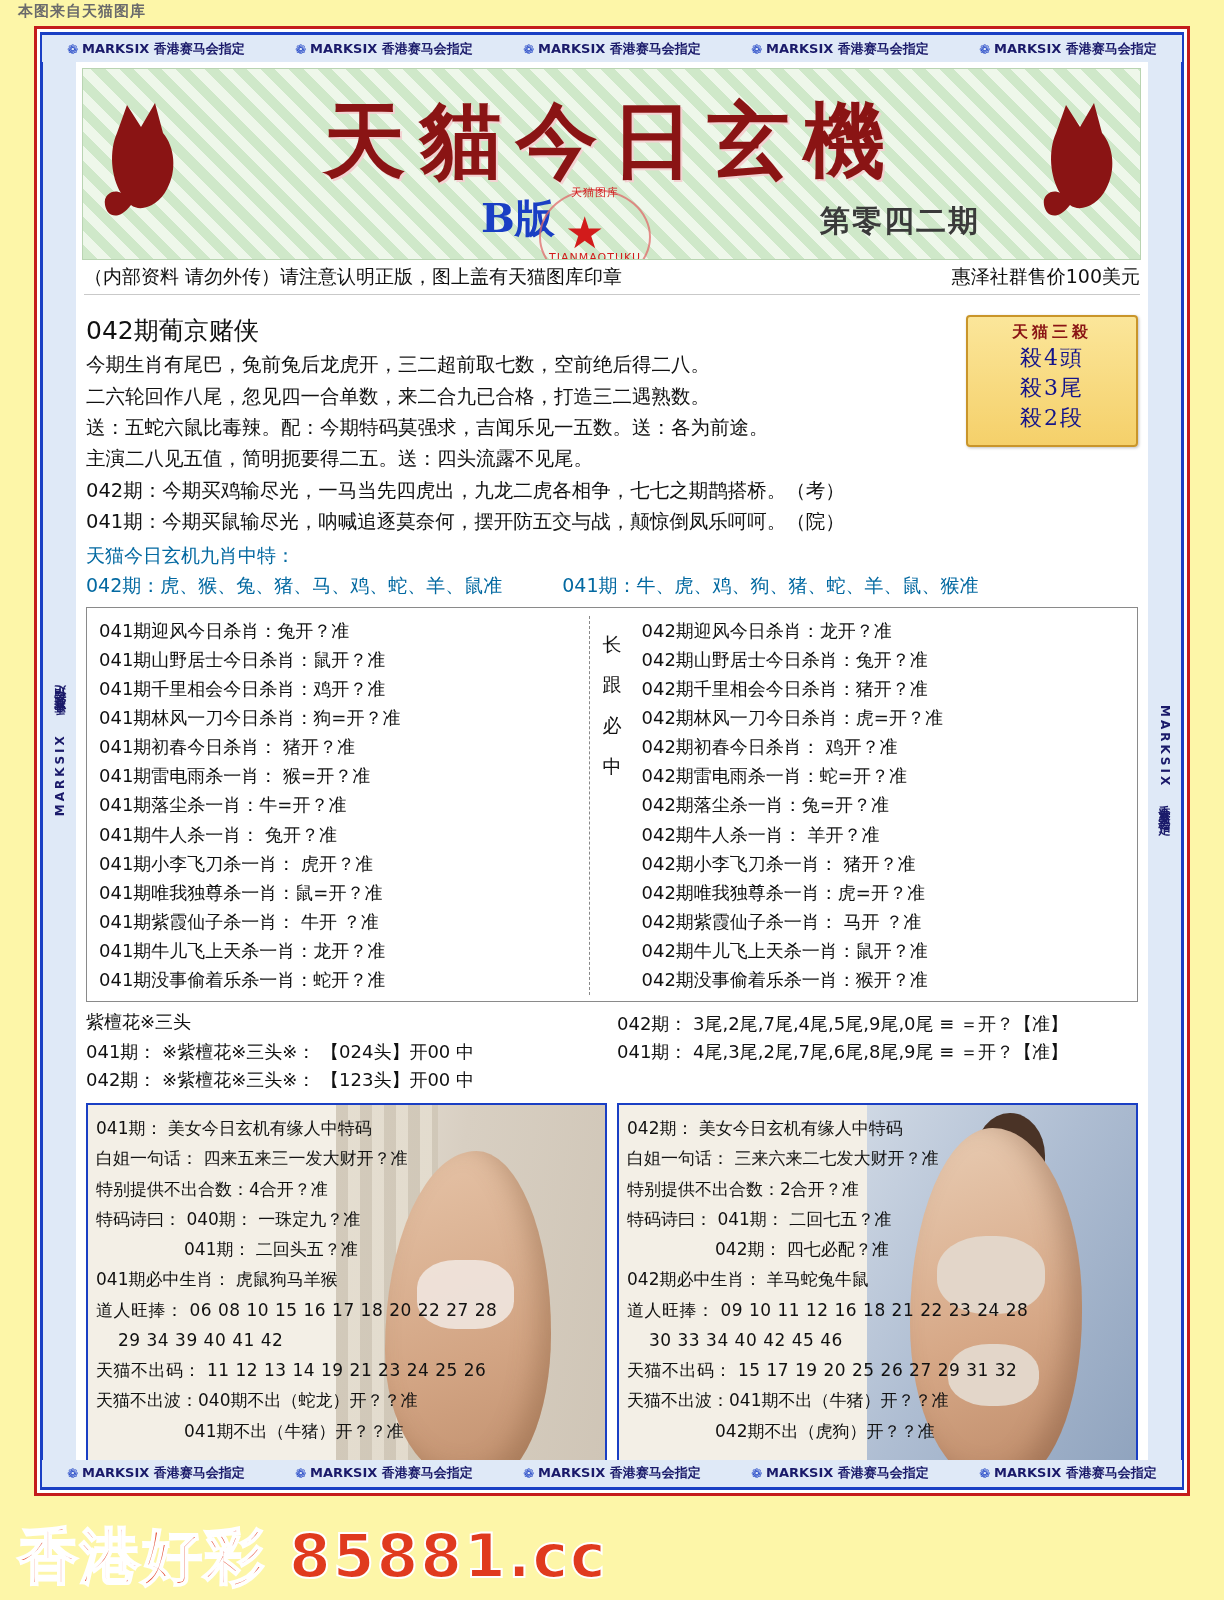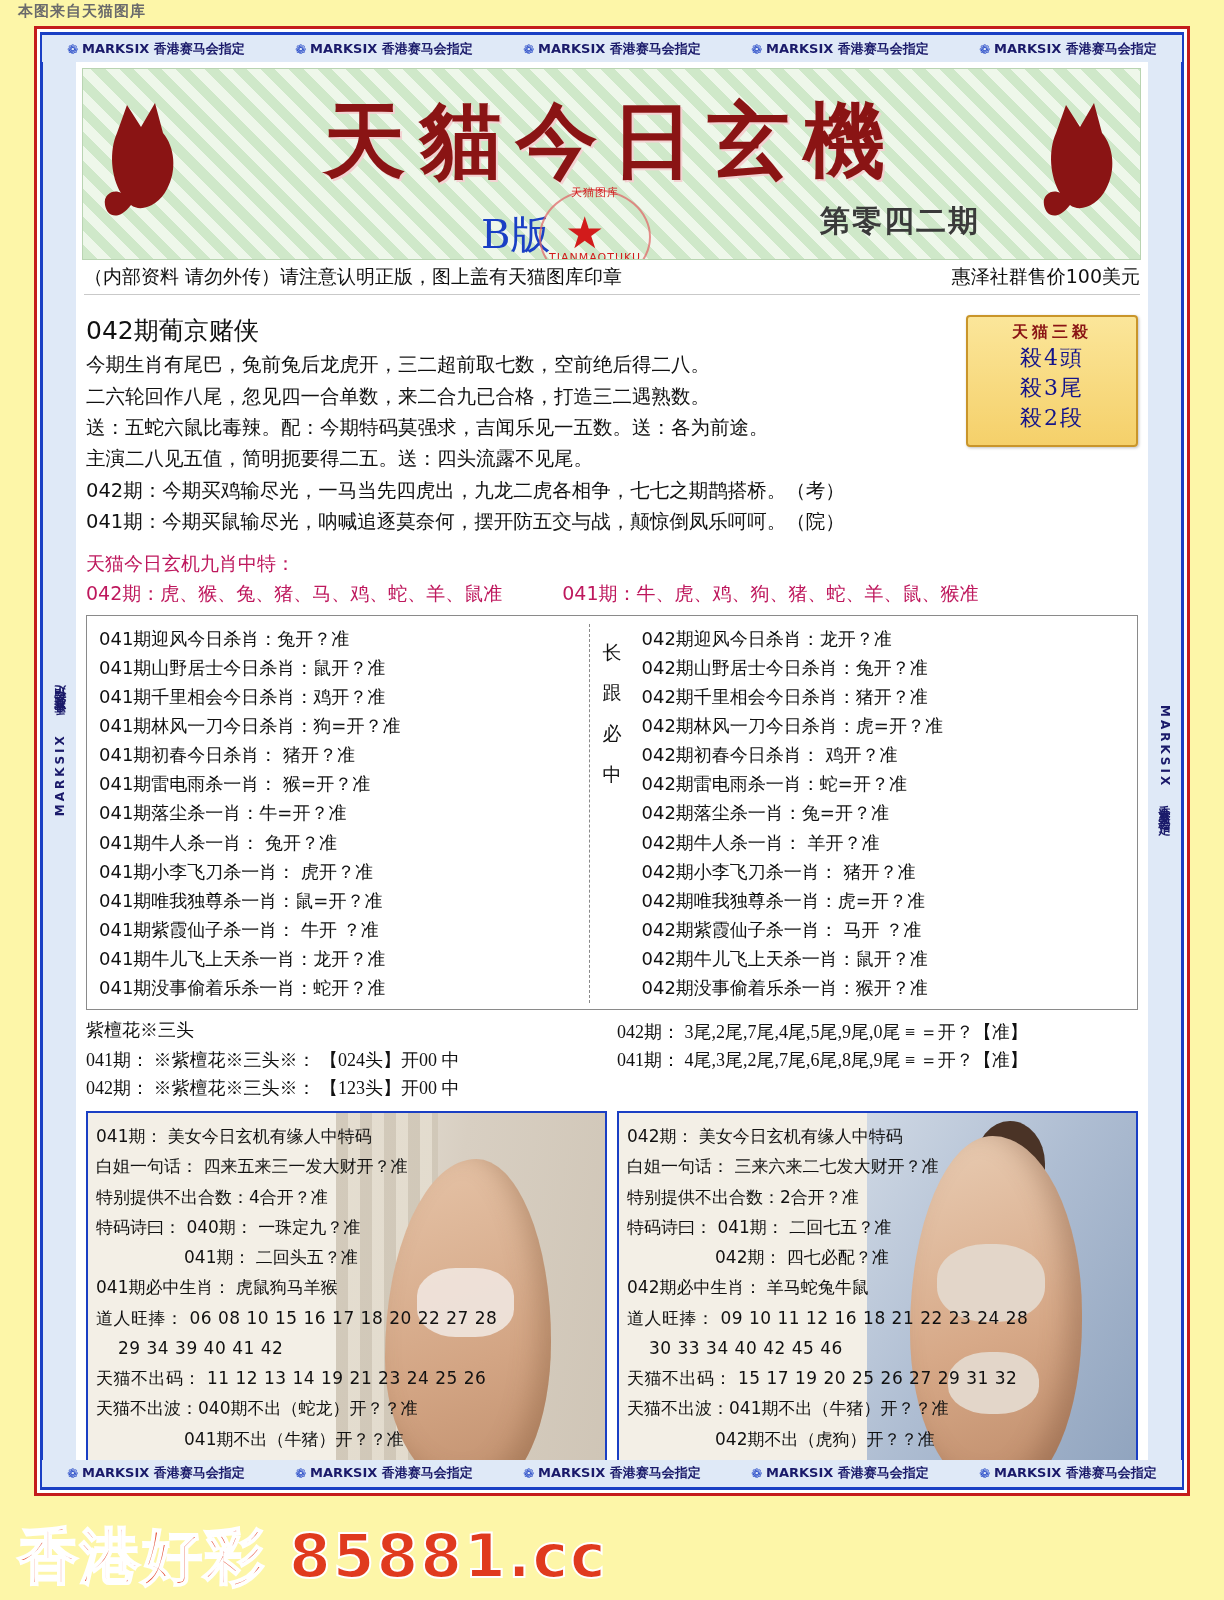--- a/index.html
+++ b/index.html
@@ -76,22 +76,22 @@
   .cat.left{left:14px;}
   .cat.right{right:14px;}
   .mast-title{
     position:absolute;left:0;right:0;top:18px;text-align:center;
     font-family:"DejaVu Serif","Liberation Serif",serif;
     font-size:82px;font-weight:bold;color:#8a1414;
     letter-spacing:14px;
     text-shadow:2px 2px 0 #f3d2d2;
   }
   .bver{
-    position:absolute;left:398px;top:138px;
-    font-size:40px;font-weight:normal;color:#1a3fc4;
+    position:absolute;left:398px;top:122px;
+    font-size:40px;font-weight:bold;color:#1a3fc4;
     font-family:"DejaVu Serif","Liberation Serif",serif;
   }
   .issue{
     position:absolute;right:160px;top:132px;
     font-size:30px;font-weight:bold;color:#3a3a3a;
     font-family:"DejaVu Serif","Liberation Serif",serif;
     letter-spacing:2px;
   }
   .stamp{
     position:absolute;left:452px;top:110px;width:118px;height:108px;
@@ -132,42 +132,42 @@
   }
   .threekill .tk-title{
     font-size:16px;font-weight:bold;color:#8a1414;margin-top:5px;letter-spacing:4px;
     font-family:"DejaVu Serif","Liberation Serif",serif;
   }
   .threekill .tk-row{
     font-size:22px;font-weight:normal;color:#14148a;margin-top:0;letter-spacing:2px;
     font-family:"DejaVu Serif","Liberation Serif",serif;
   }
   
-  .nine{margin:16px 10px 0 10px;font-size:19px;color:#be185d;}
+  .nine{margin:8px 10px 0 10px;font-size:19px;color:#0369a1;}
   .nine .row2{display:flex;gap:60px;margin-top:4px;}
   
   .killbox{
     margin:8px 10px 0 10px;border:1px solid #8a8a8a;
     position:relative;background:#fff;
     padding:8px 6px 6px 6px;
   }
   .killgrid{display:flex;}
   .killcol{flex:1;padding:0 6px;}
   .killcol.sep{border-left:1px dashed #888;padding-left:52px;}
   .killcol .kline{font-size:18px;color:#111;line-height:1.62;white-space:nowrap;}
   .midvert{
     position:absolute;left:50%;top:16px;transform:translateX(-50%);
     width:30px;text-align:center;
     font-size:19px;color:#111;line-height:2.15;
   }
   
   .twocol{
     margin:8px 10px 0 10px;display:flex;gap:10px;font-size:18px;color:#111;
   }
-  .twocol .c{flex:1;font-family:Liberation Serif, serif;}
+  .twocol .c{flex:1;}
   .twocol .c .hdr{margin-bottom:4px;}
   .twocol .c .ln{line-height:1.6;white-space:nowrap;}
   
   .panels{margin:8px 10px 0 10px;display:flex;gap:10px;height:390px;}
   .panel{
     flex:1;border:2px solid #1a3fc4;position:relative;overflow:hidden;
     background:#f3efe6;
   }
   .panel .photo{
     position:absolute;right:0;top:0;bottom:0;width:52%;

